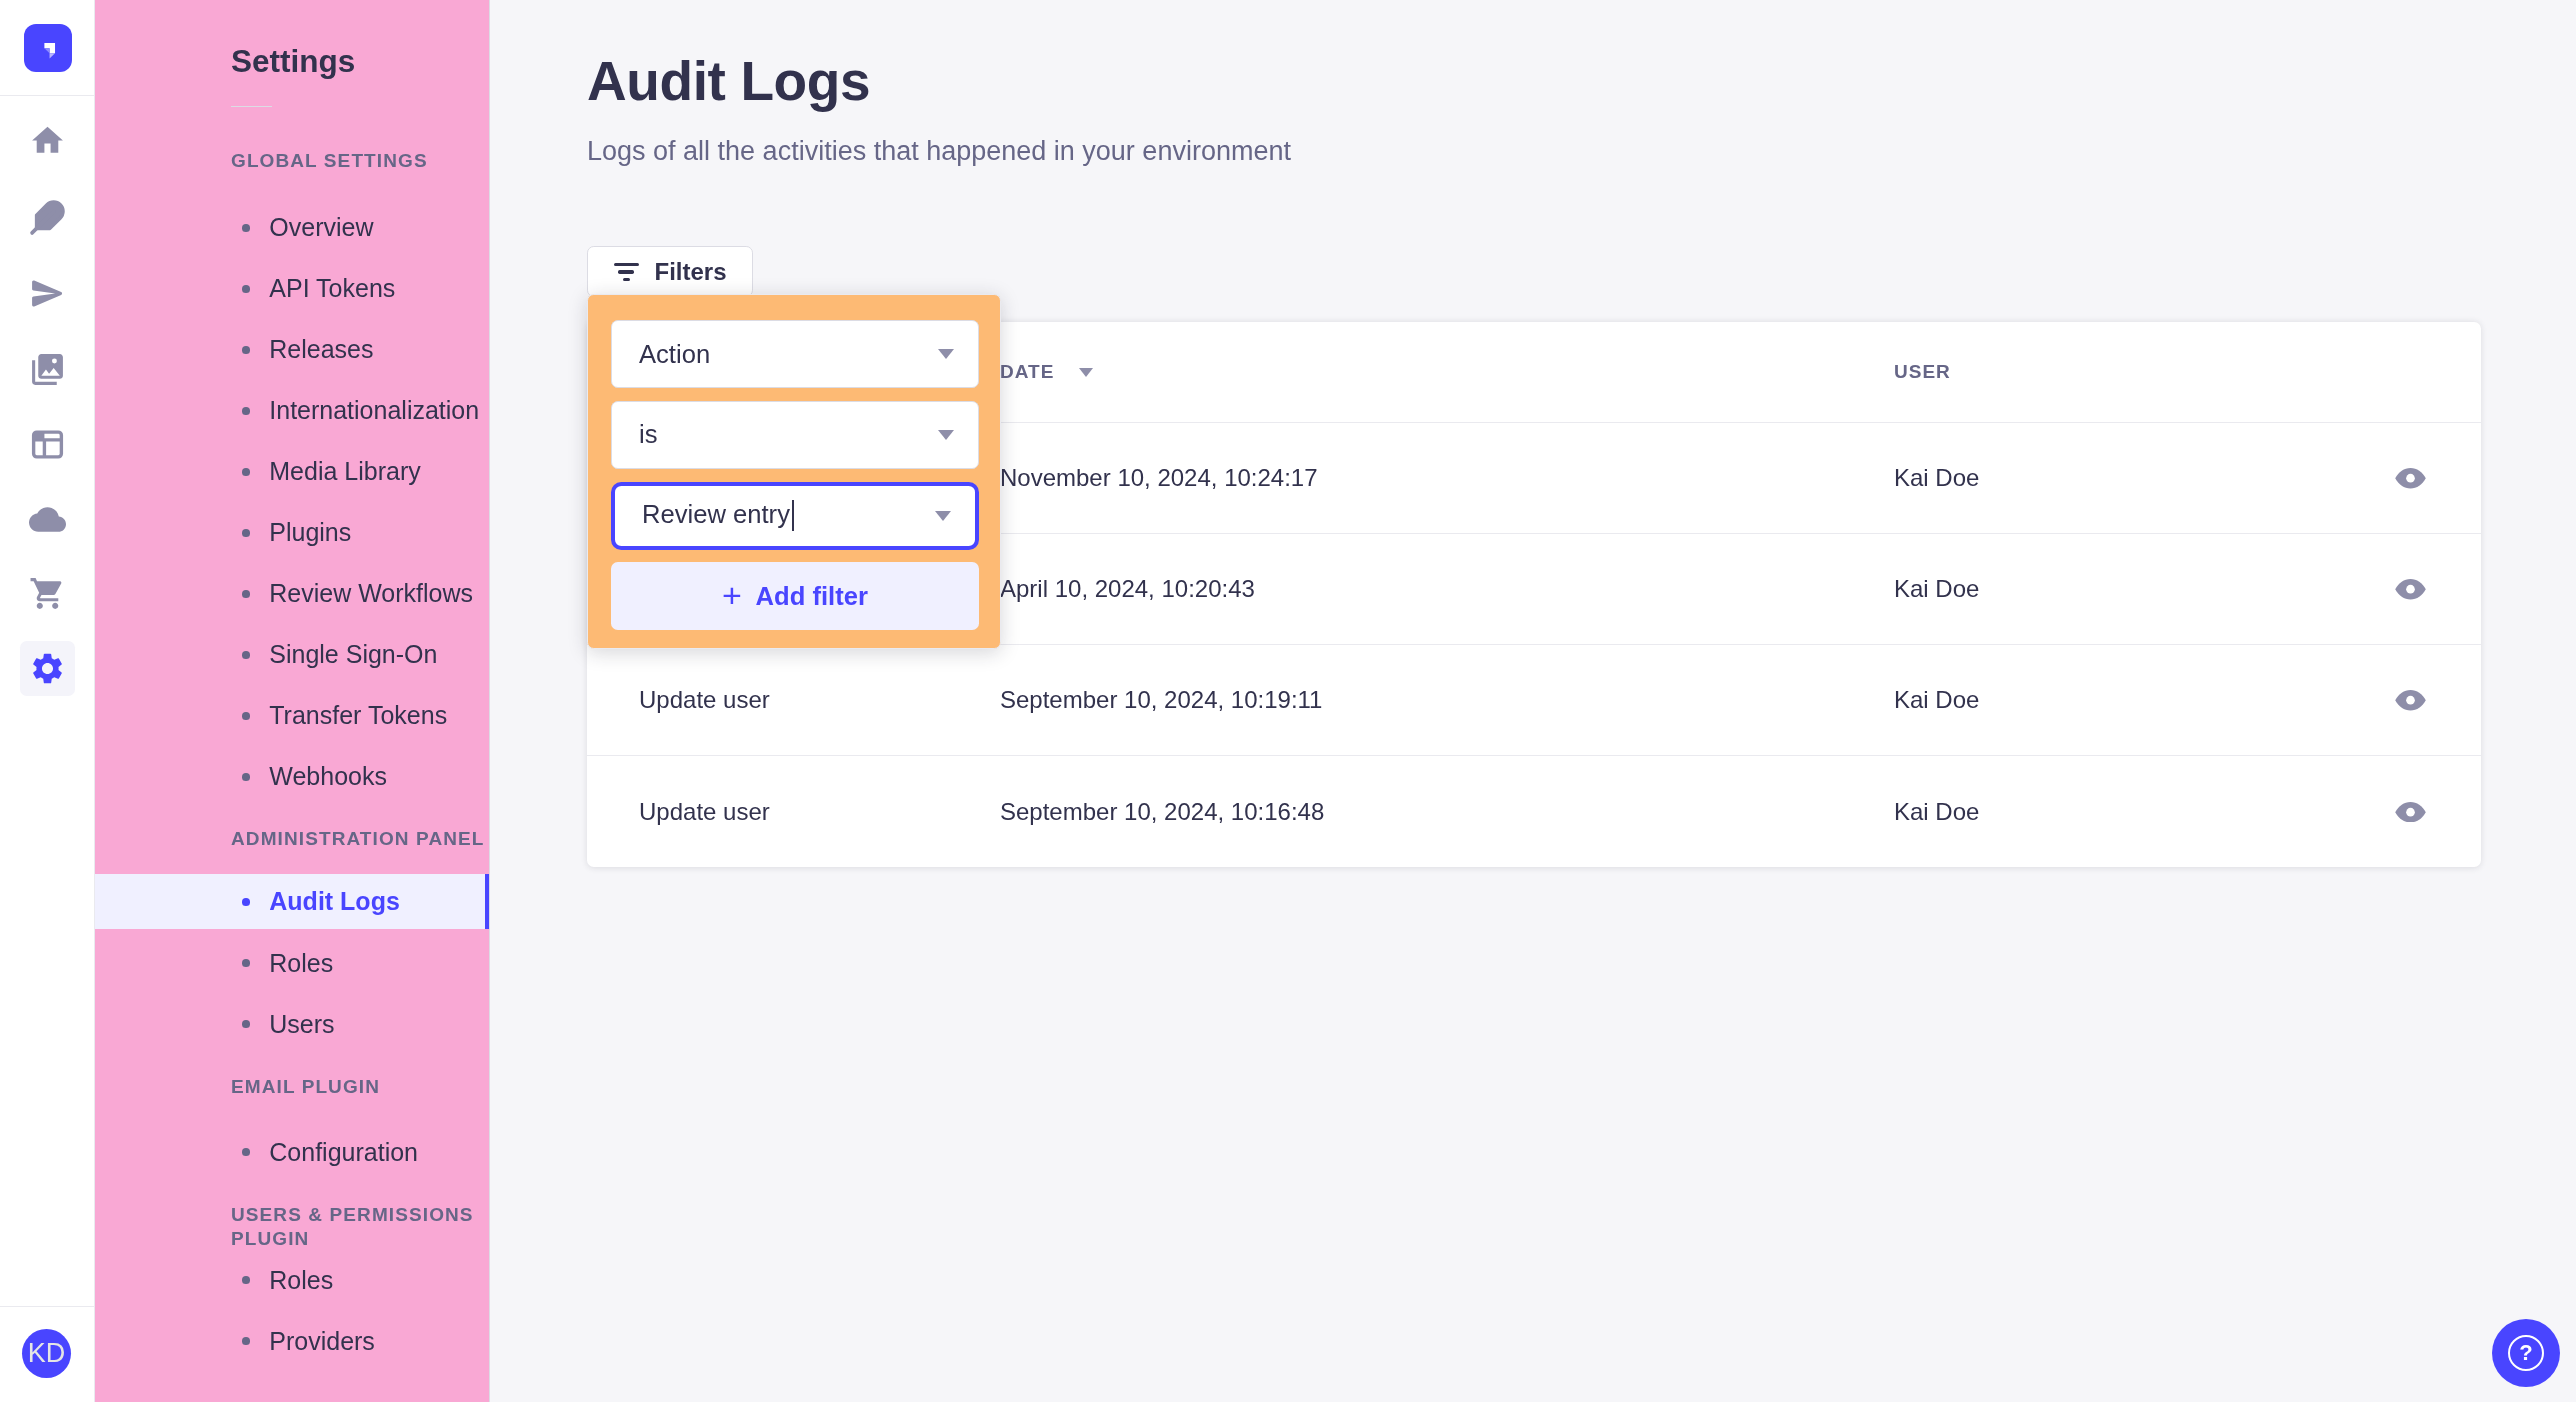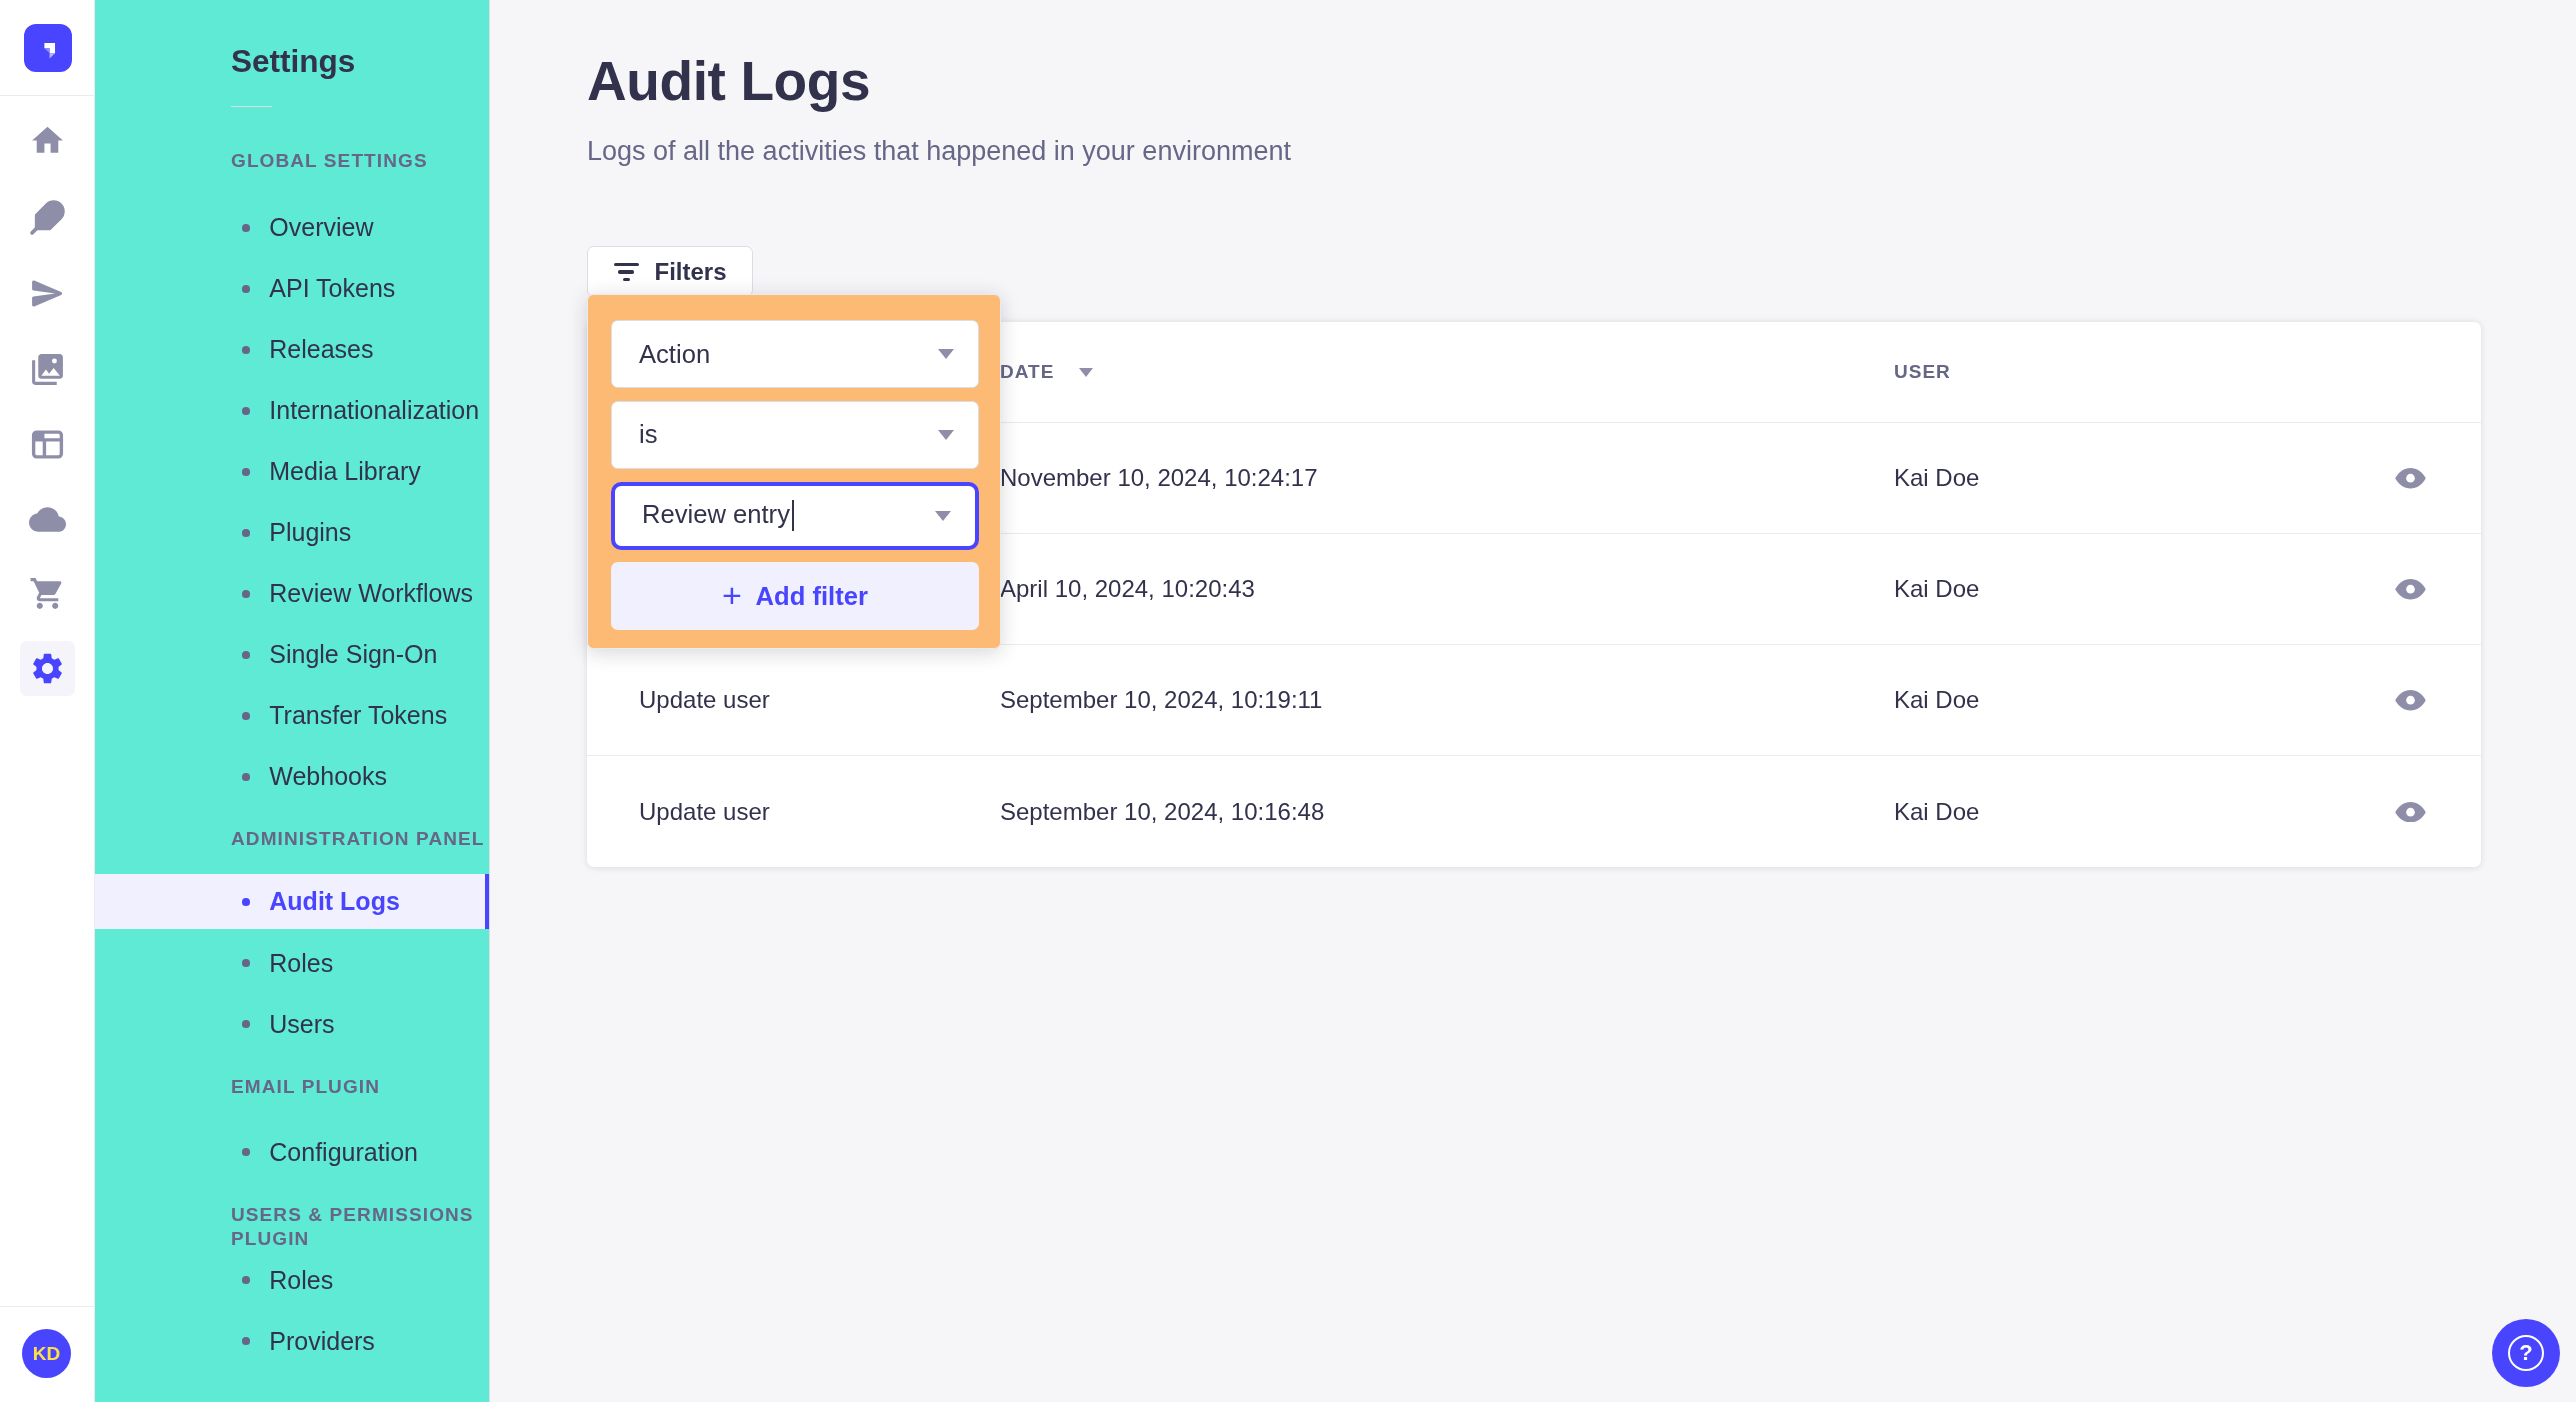--- a/index.html
+++ b/index.html
@@ -23,27 +23,27 @@
   .rail-divider { position:absolute; left:0; top:95px; width:95px; height:0.9px; background:#EAEAEF; }
   .rail-divider.bottom { top:1306px; }
   .rail-btn {
     position:absolute; left:20.4px; width:55px; height:55px;
     display:flex; align-items:center; justify-content:center; border-radius:6.8px; cursor:pointer;
   }
   .rail-btn svg { width:37px; height:37px; }
   .rail-btn.active { background:#F4F4FA; }
   .avatar {
     position:absolute; left:22px; top:1329px; width:49px; height:49px; border-radius:50%;
-    background:#4945FF; color:#fde047; font-size:19px; font-weight:bold;
+    background:#4945FF; color:#e5e5e5; font-size:27px; font-weight:normal;
     display:flex; align-items:center; justify-content:center; cursor:pointer;
   }
   
   .subnav {
     position:absolute; left:95px; top:0; width:395px; height:1402px;
-    background:#5eead4; border-right:0.9px solid #DCDCE4; z-index:20;
+    background:#f9a8d4; border-right:0.9px solid #DCDCE4; z-index:20;
   }
   .subnav-title { padding:43px 0 0 136px; font-size:31.5px; font-weight:bold; color:#32324D; line-height:37px; }
   .subnav-hr { margin:25.6px 0 0 136px; width:41px; height:1.7px; background:#DCDCE4; border:0; }
   .section-label {
     margin-top:20px; padding-left:136px; height:24px; line-height:24px;
     font-size:19px; font-weight:bold; letter-spacing:1.1px; color:#666687;
   }
   .section-label.first { margin-top:42px; }
   .section-items { list-style:none; margin-top:23px; }
   .section-items.first { margin-top:24px; }

